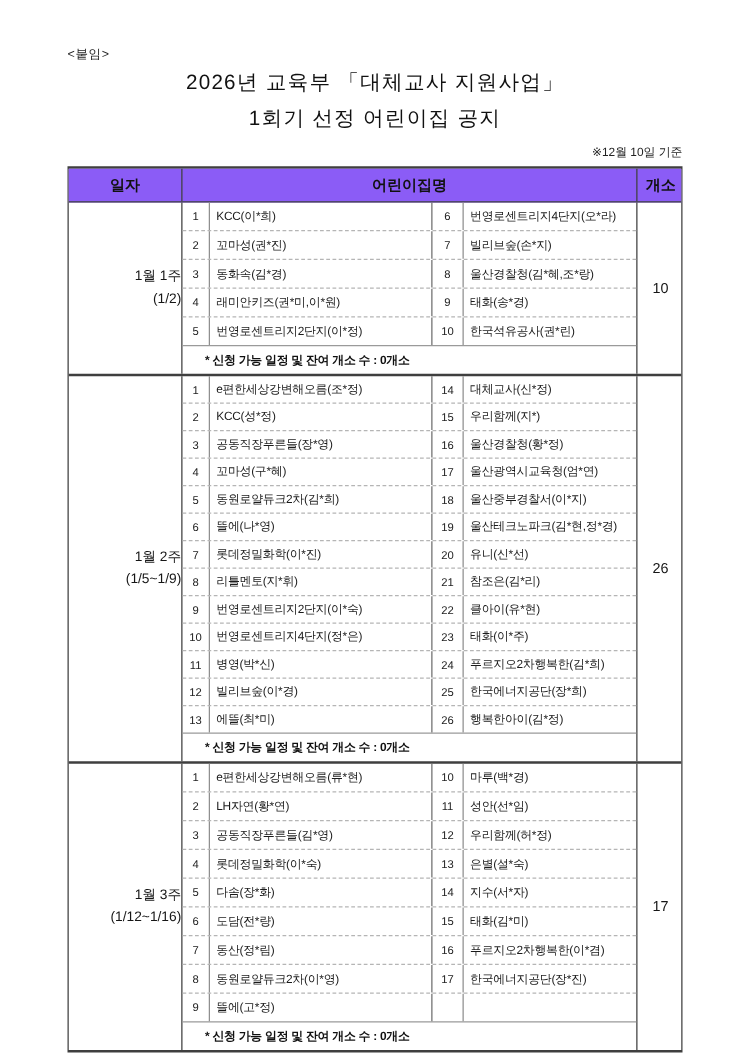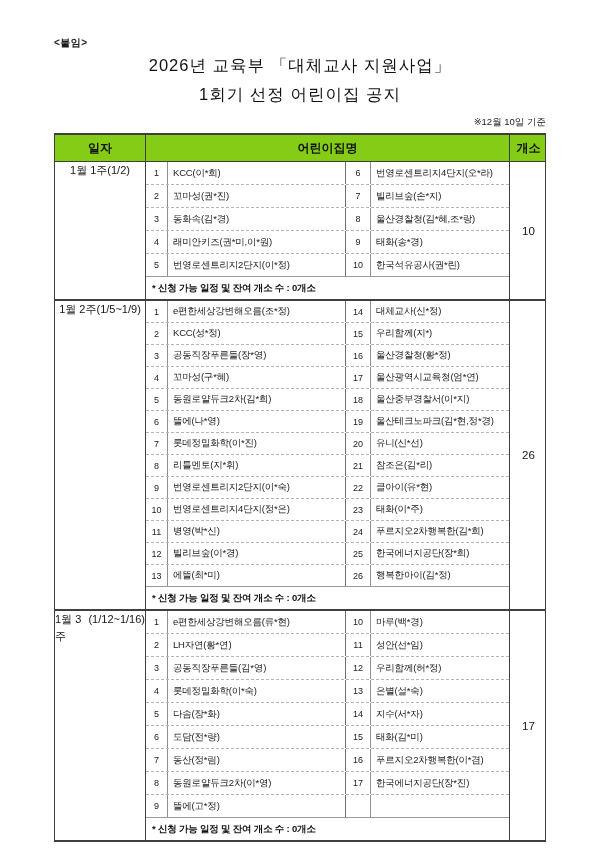--- a/index.html
+++ b/index.html
@@ -2,52 +2,52 @@
 <html><head>
 <meta charset="utf-8">
 <style>
   html,body{margin:0;padding:0;}
   body{
     width:600px;height:849px;background:#ffffff;
     font-family:"Liberation Sans","DejaVu Sans",sans-serif;
     color:#1c1c1c;position:relative;overflow:hidden;
   }
   .attachment{
-    margin:36px 0 0 54px;font-size:10px;font-weight:bold;letter-spacing:0.5px;
+    margin:36px 0 0 54px;font-size:10px;font-weight:normal;letter-spacing:0.5px;
   }
   .title{
     text-align:center;font-weight:normal;font-size:16.5px;letter-spacing:1px;color:#111;
   }
   .title.l1{margin-top:5px;}
   .title.l2{margin-top:7px;}
   .note{
     width:492px;margin:10px 0 4px 54px;text-align:right;font-size:9.5px;color:#222;
   }
   .table{
     width:492px;margin-left:54px;
     border-top:2.5px solid #3f3f3f;border-bottom:2.5px solid #3f3f3f;
     border-left:1.2px solid #3f3f3f;border-right:1.2px solid #3f3f3f;
     box-sizing:border-box;
   }
   .thead{
     display:grid;grid-template-columns:90px 365px 37px;
-    background:#84cc16;border-bottom:1.8px solid #3f3f3f;height:26px;
+    background:#8b5cf6;border-bottom:1.8px solid #3f3f3f;height:26px;
   }
   .th{
     display:flex;align-items:center;justify-content:center;
     font-weight:bold;font-size:12px;color:#111;
   }
   .th-name{border-left:1.5px solid #3f3f3f;border-right:1.5px solid #3f3f3f;}
   .section{
     display:grid;grid-template-columns:90px 365px 37px;
     border-bottom:2.2px solid #3f3f3f;
   }
   .section:last-child{border-bottom:none;}
   .date-cell{
-    display:flex;flex-direction:row;align-items:flex-start;justify-content:center;
+    display:flex;flex-direction:column;align-items:flex-end;justify-content:center;
     font-size:11px;line-height:1.55;color:#161616;
   }
   .names{border-left:1.5px solid #3f3f3f;border-right:1.5px solid #3f3f3f;}
   .count-cell{
     display:flex;align-items:center;justify-content:center;font-size:11.5px;color:#161616;
   }
   .irow{
     display:grid;grid-template-columns:22px 178px 25px 140px;
     height:22px;border-bottom:1px dashed #b5b5b5;
   }
@@ -57,21 +57,21 @@
     display:flex;align-items:center;justify-content:center;
     font-size:9px;color:#222;border-right:1px solid #8f8f8f;
   }
   .nm{
     display:flex;align-items:center;padding-left:5px;
     font-size:9.5px;letter-spacing:-0.2px;white-space:nowrap;overflow:hidden;color:#1a1a1a;
   }
   .nm.half-l{border-right:1px solid #6f6f6f;}
   .frow{
     height:22px;display:flex;align-items:center;padding-left:6px;
-    font-size:9.5px;font-weight:bold;color:#111;letter-spacing:-0.2px;
+    font-size:9.5px;font-weight:bold;color:#111;letter-spacing:-0.2px;margin-left:12px;
   }
 </style>
 </head>
 <body>
 
 <div class="page">
   <div class="attachment">&lt;붙임&gt;</div>
   <div class="title l1">2026년 교육부 「대체교사 지원사업」</div>
   <div class="title l2">1회기 선정 어린이집 공지</div>
   <div class="note">※12월 10일 기준</div>

